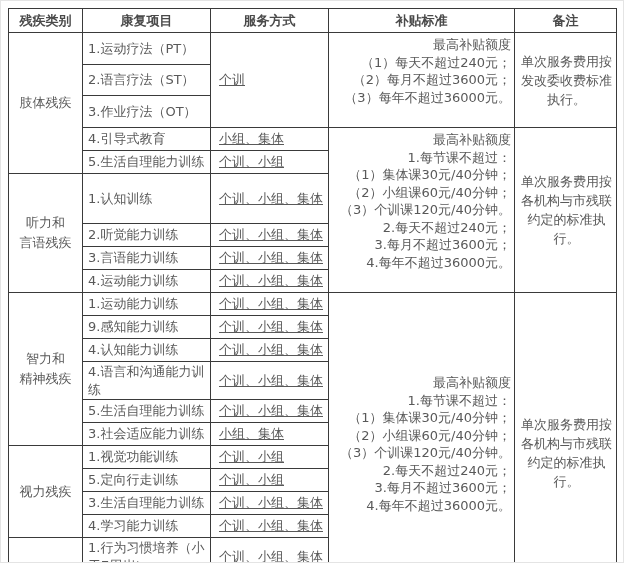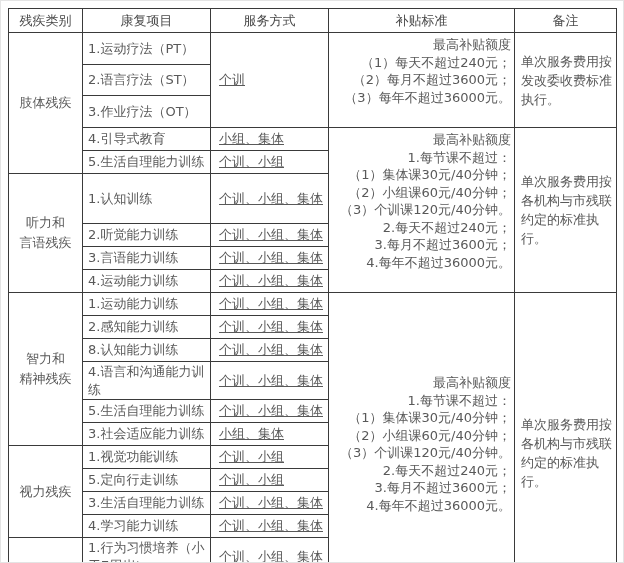--- a/index.html
+++ b/index.html
@@ -25,21 +25,21 @@
     color: #595959;
   }
   table.rehab th,
   table.rehab td {
     border: 1px solid #3a3a3a;
     box-sizing: border-box;
     overflow: hidden;
   }
   table.rehab th {
     height: 24px;
-    font-weight: normal;
+    font-weight: bold;
     color: #4a4a4a;
     text-align: center;
     vertical-align: middle;
     padding: 1px 4px;
     font-size: 13px;
   }
   tr.rs { height: 23px; }
   tr.rd { height: 34px; }
   td.cat {
     text-align: center;
@@ -63,21 +63,21 @@
     text-decoration: underline;
   }
   td.sub {
     text-align: right;
     vertical-align: middle;
     white-space: pre-line;
     line-height: 17.5px;
     padding: 3px 3px 21px 6px;
   }
   td.rem {
-    text-align: left;
+    text-align: center;
     vertical-align: middle;
     line-height: 19px;
     padding: 3px 4px 3px 6px;
   }
 </style>
 </head>
 <body>
 
 <div class="page">
   <table class="rehab">
@@ -161,25 +161,25 @@
 1.每节课不超过：
 （1）集体课30元/40分钟；
 （2）小组课60元/40分钟；
 （3）个训课120元/40分钟。
 2.每天不超过240元；
 3.每月不超过3600元；
 4.每年不超过36000元。</td>
         <td class="rem" rowspan="12">单次服务费用按各机构与市残联约定的标准执行。</td>
       </tr>
       <tr class="rs">
-        <td class="proj">2.感知能力训练</td>
-        <td class="svc">个训、小组、集体</td>
-      </tr>
-      <tr class="rs">
-        <td class="proj">8.认知能力训练</td>
+        <td class="proj">9.感知能力训练</td>
+        <td class="svc">个训、小组、集体</td>
+      </tr>
+      <tr class="rs">
+        <td class="proj">4.认知能力训练</td>
         <td class="svc">个训、小组、集体</td>
       </tr>
       <tr class="rd">
         <td class="proj">4.语言和沟通能力训
 练</td>
         <td class="svc">个训、小组、集体</td>
       </tr>
       <tr class="rs">
         <td class="proj">5.生活自理能力训练</td>
         <td class="svc">个训、小组、集体</td>

